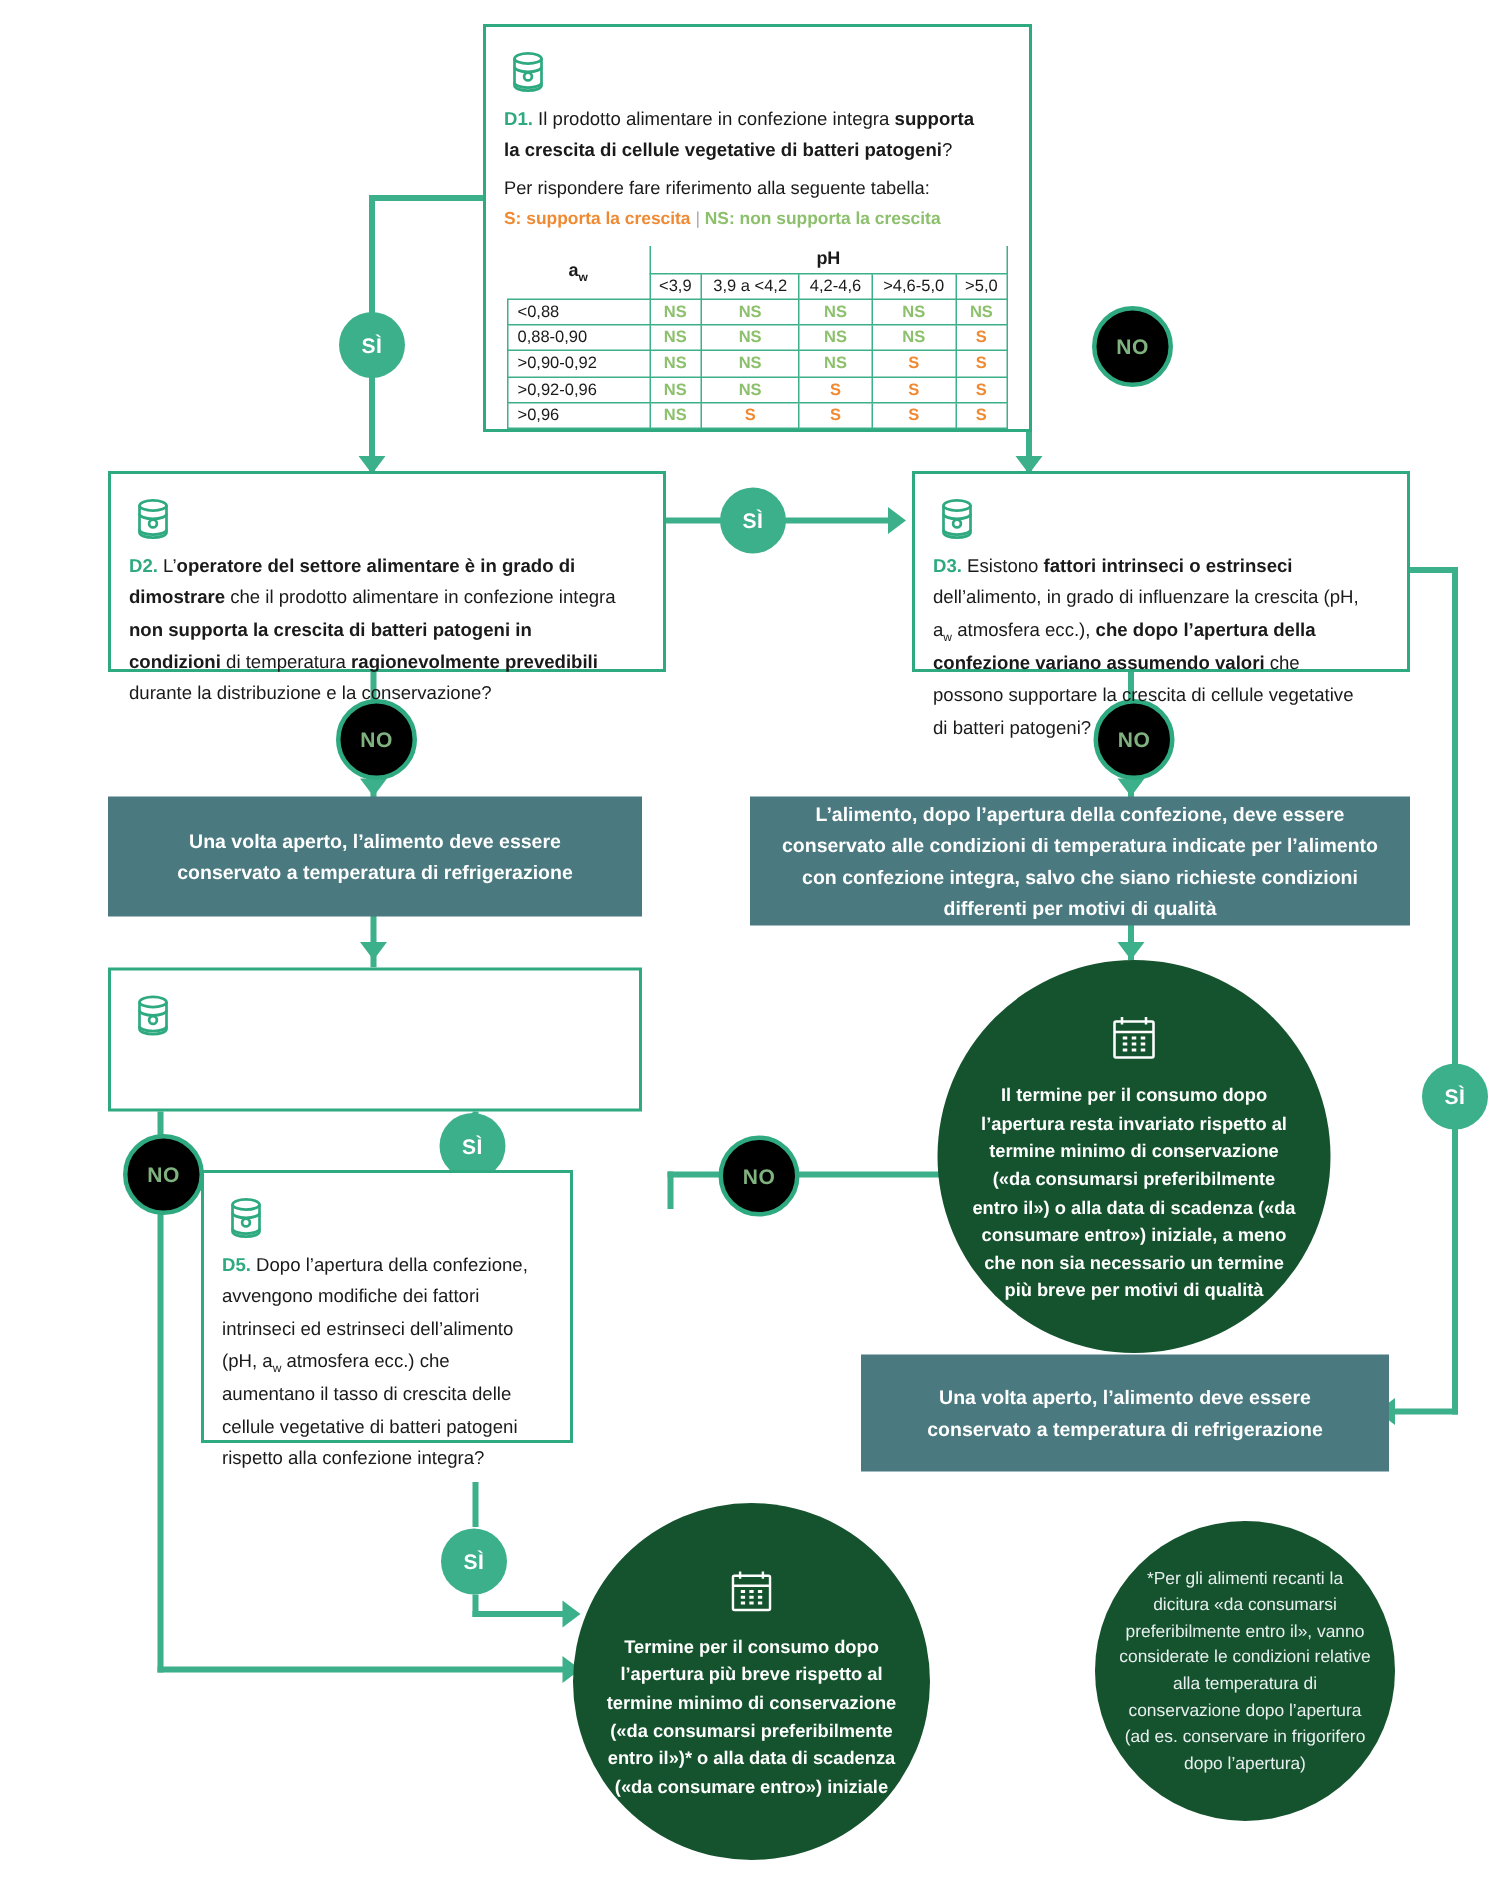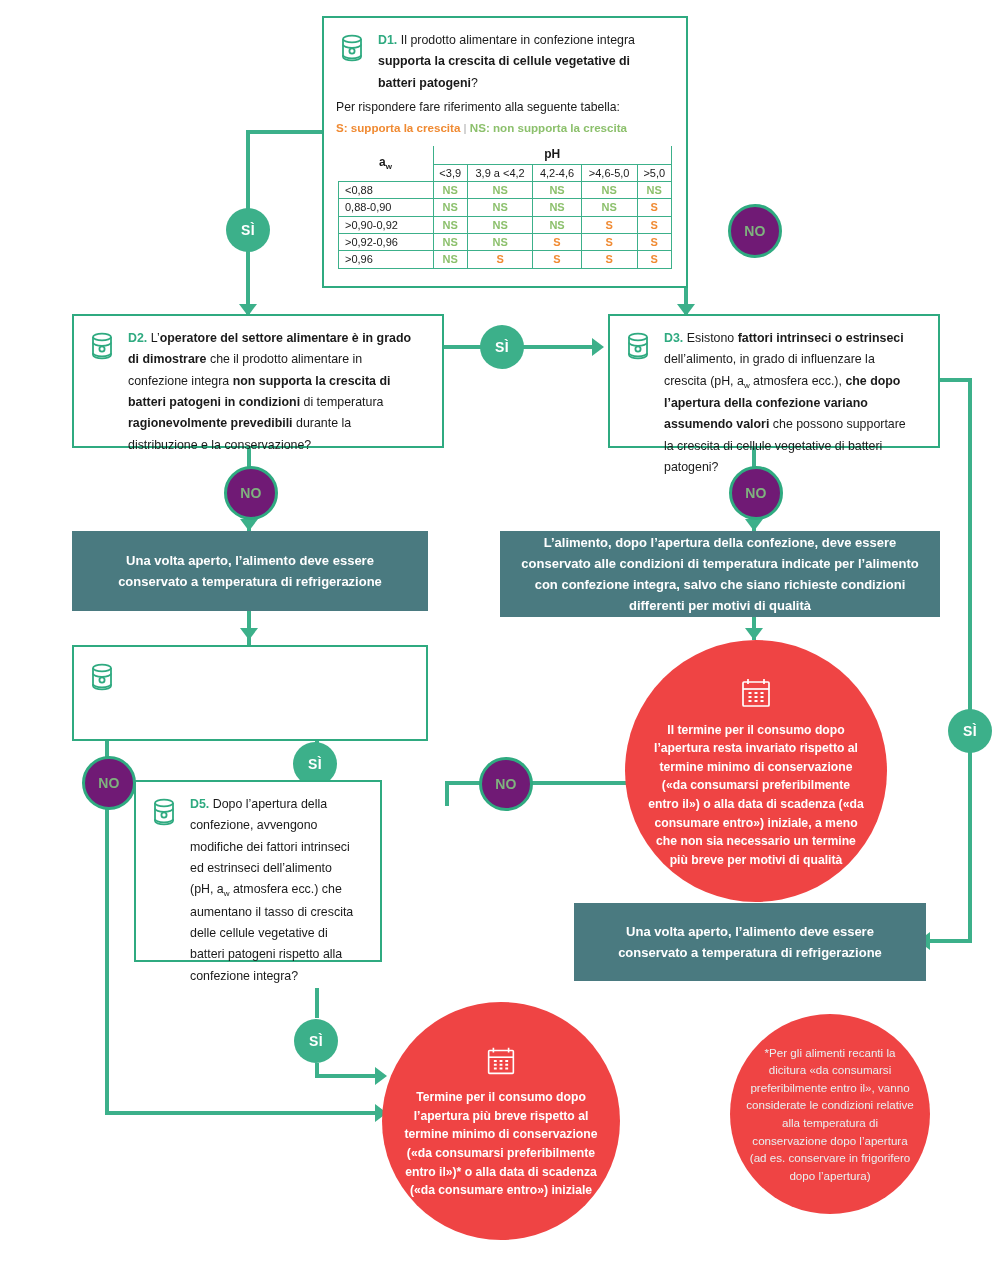--- a/index.html
+++ b/index.html
@@ -10,37 +10,37 @@
   .line{position:absolute;background:#3cb08a;}
   .arrow{position:absolute;width:0;height:0;}
   .arrow.down{border-left:9px solid transparent;border-right:9px solid transparent;border-top:12px solid #3cb08a;}
   .arrow.right{border-top:9px solid transparent;border-bottom:9px solid transparent;border-left:12px solid #3cb08a;}
   .arrow.left{border-top:9px solid transparent;border-bottom:9px solid transparent;border-right:12px solid #3cb08a;}
 
   
   .badge{position:absolute;border-radius:50%;display:flex;align-items:center;justify-content:center;
          font-weight:bold;letter-spacing:.3px;}
   .badge.yes{background:#3cb08a;color:#ffffff;}
-  .badge.no{background:#701a75;border:3px solid #2faa80;color:#7fb27e;}
+  .badge.no{background:#000000;border:3px solid #2faa80;color:#7fb27e;}
 
   
   .qbox{position:absolute;box-sizing:border-box;border:2.5px solid #2faa80;background:#ffffff;}
-  .qbox .inner{display:flex;padding:12px 24px 10px 12px;}
+  .qbox .inner{display:flex;padding:12px 24px 10px 12px;flex-direction:column;}
   .qbox .ico{flex:0 0 auto;width:34px;margin-right:8px;padding-top:2px;}
   .qbox .txt{font-size:12.4px;line-height:1.72;color:#1a1a1a;}
   .qbox .txt b{font-weight:bold;}
   .code{color:#2faa80;font-weight:bold;}
 
   
   .tealbox{position:absolute;box-sizing:border-box;background:#4a7a80;color:#ffffff;
            display:flex;align-items:center;justify-content:center;text-align:center;
            font-size:13px;line-height:1.62;font-weight:bold;padding:10px 18px;}
 
   
-  .tealcircle{position:absolute;box-sizing:border-box;border-radius:50%;background:#ef4444;color:#ffffff;
+  .tealcircle{position:absolute;box-sizing:border-box;border-radius:50%;background:#14532d;color:#ffffff;
               display:flex;flex-direction:column;align-items:center;justify-content:center;text-align:center;}
   .tealcircle .cal{margin-bottom:4px;}
   .tealcircle .ctxt{font-size:12.2px;line-height:1.52;font-weight:bold;padding:0 22px;}
   .tealcircle.note .ctxt{font-weight:normal;font-size:11.6px;line-height:1.52;padding:0 16px;color:#e9eff0;}
 
   
   table.ph{border-collapse:collapse;width:100%;font-size:11px;color:#1a1a1a;}
   table.ph td,table.ph th{border:1.4px solid #3cb08a;padding:1px 4px;text-align:center;font-weight:normal;line-height:1.3;}
   table.ph td.rowhead{text-align:left;padding-left:6px;}
   table.ph .ns{color:#8cc06c;font-weight:bold;}

